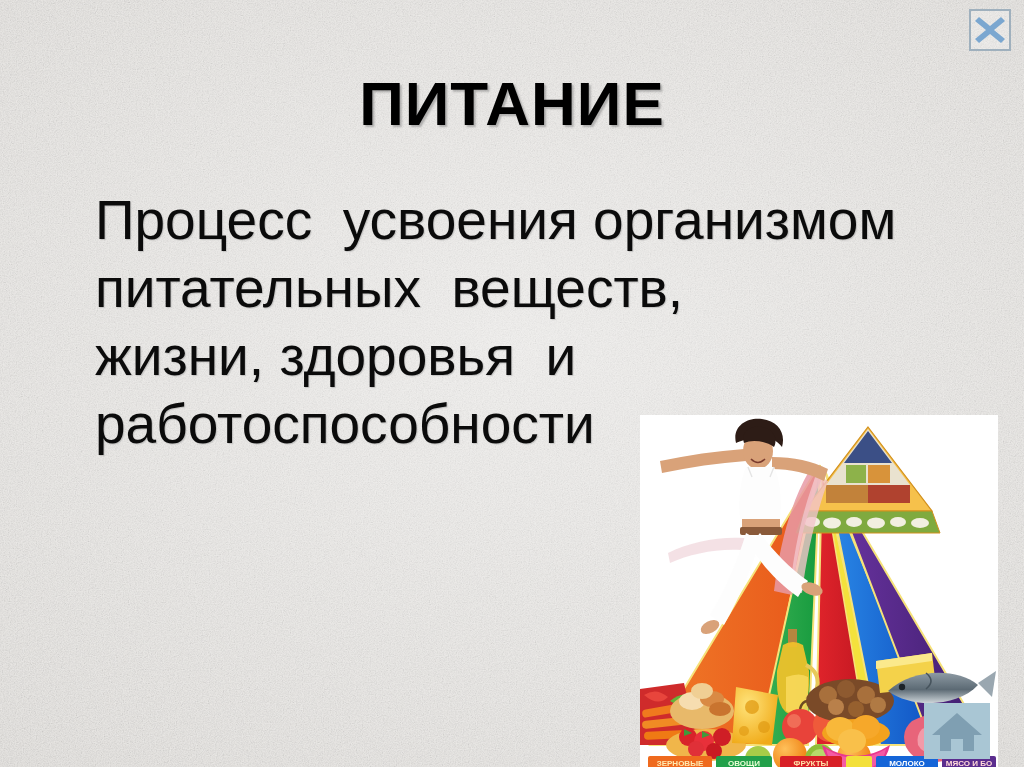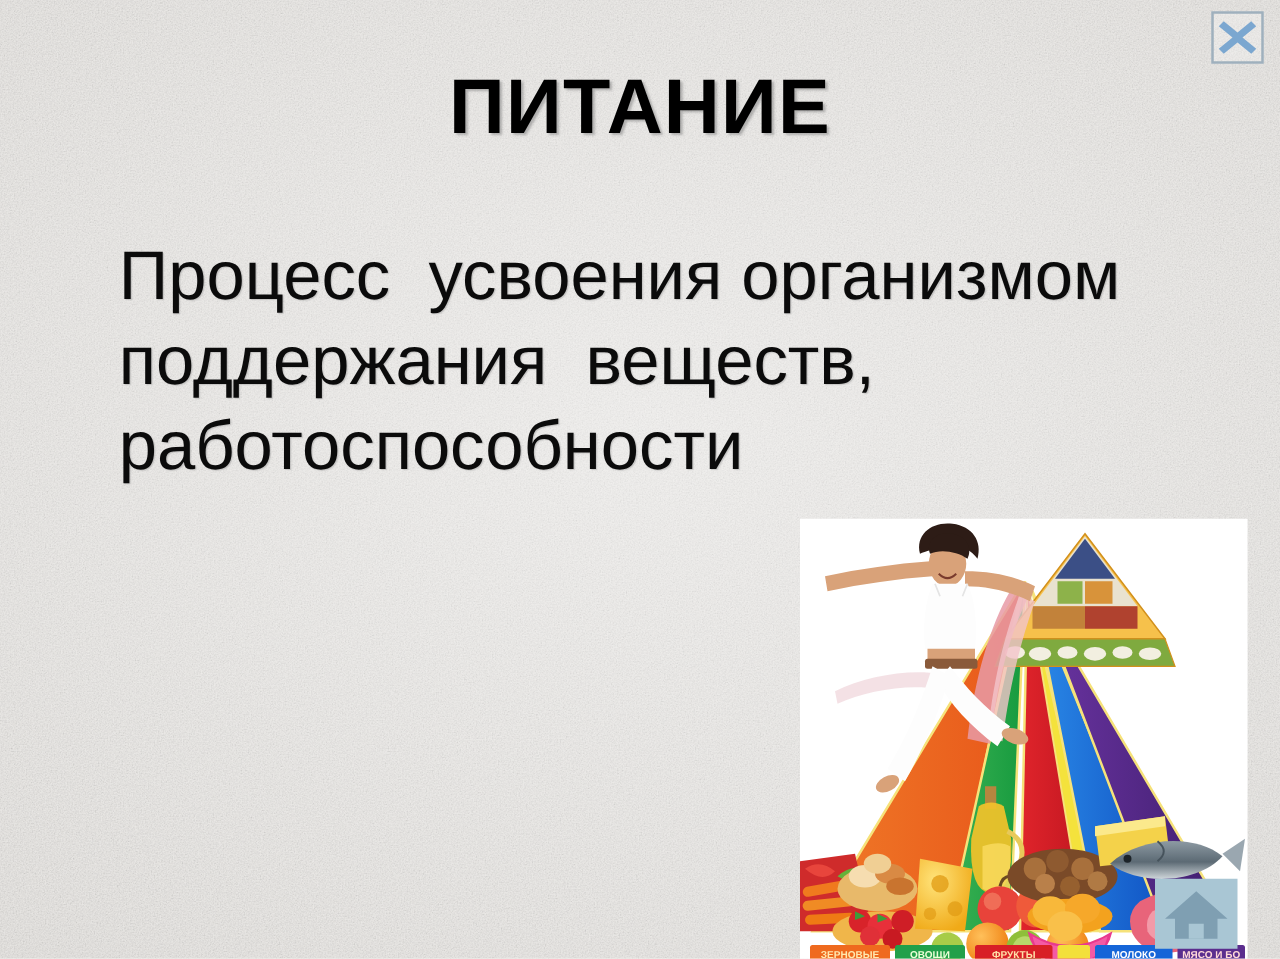--- a/index.html
+++ b/index.html
@@ -40,21 +40,21 @@
       radial-gradient(ellipse 120% 110% at 50% 45%,
         rgba(255,255,255,0.45) 0%,
         rgba(255,255,255,0.10) 55%,
         rgba(190,186,180,0.22) 100%);
   }
 
   
   #title {
     position: absolute;
     left: 0;
-    top: 55px;
+    top: 73px;
     width: 1024px;
     text-align: center;
     font-size: 62px;
     font-weight: bold;
     color: #000000;
     letter-spacing: 1px;
     line-height: 1.0;
     text-shadow: 2px 2px 2px rgba(130,130,130,0.55);
     white-space: nowrap;
   }
@@ -129,21 +129,22 @@
       </filter>
     </defs>
     <rect width="1024" height="767" fill="#e8e6e2" filter="url(#paperNoise)"></rect>
   </svg>
   <div id="slide-vignette"></div>
 
   <div id="title">ПИТАНИЕ</div>
 
   <div id="body-text">
     <span class="ln">Процесс  усвоения организмом</span>
-    <span class="ln">поддержания  веществ,</span>
+    <span class="ln">питательных  веществ,</span>
+    <span class="ln">жизни, здоровья  и</span>
     <span class="ln">работоспособности</span>
   </div>
 
   <div id="pyramid-photo">
     <svg id="pyramid-svg" viewBox="0 0 358 363" preserveAspectRatio="none">
       <defs>
         <linearGradient id="gOrange" x1="0" y1="0" x2="1" y2="0">
           <stop offset="0%" stop-color="#f07a28"></stop>
             <stop offset="100%" stop-color="#e8571a"></stop>
         </linearGradient>

